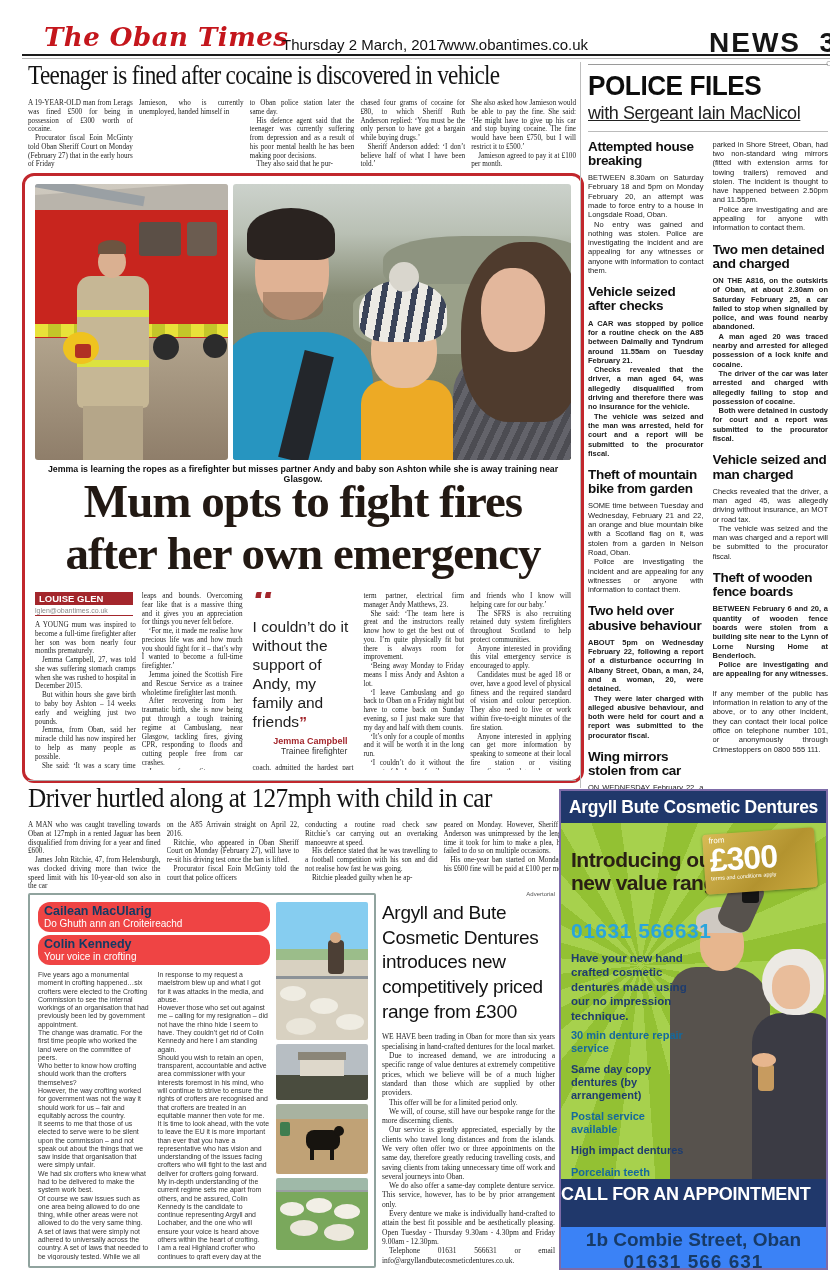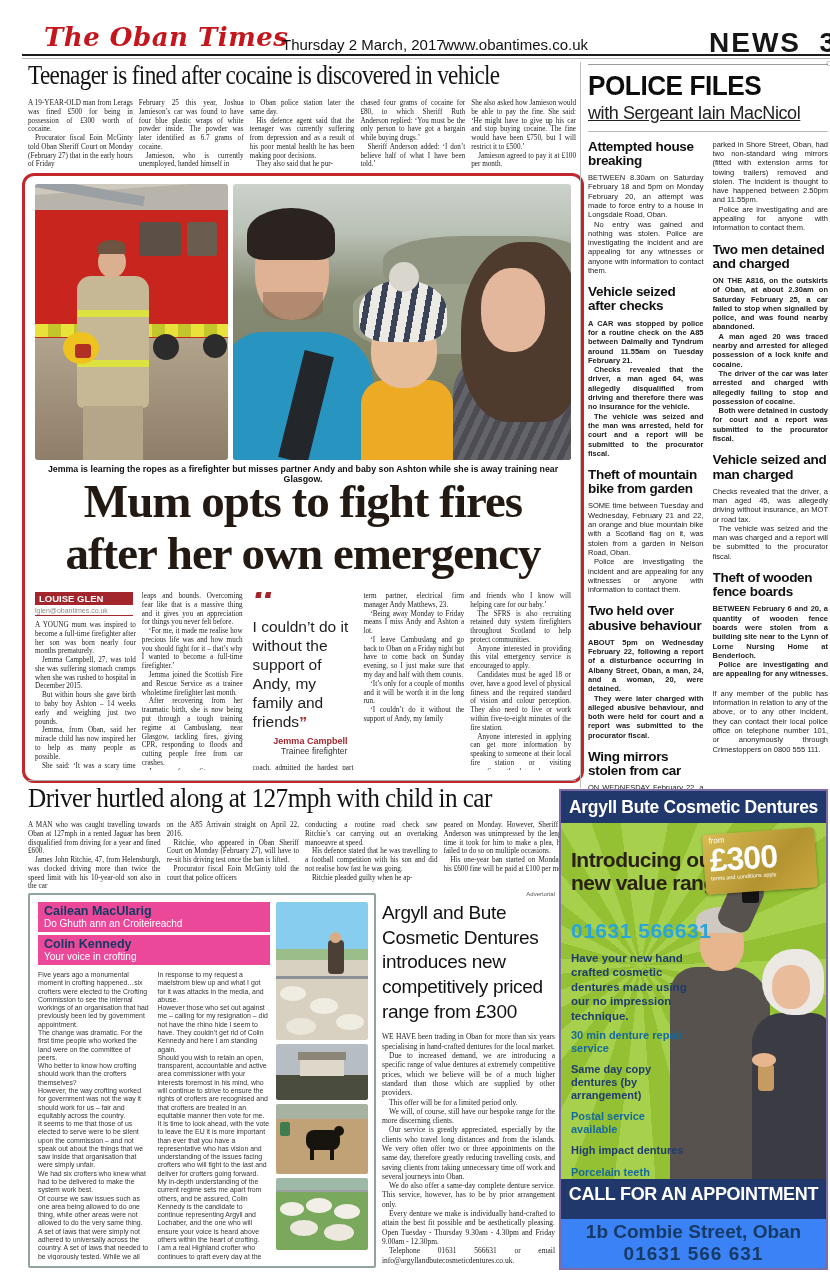--- a/index.html
+++ b/index.html
@@ -68,21 +68,21 @@
   .pf-h:empty{display:none;margin:0;}
   .pf-sec:first-child .pf-h{margin-top:2px;}
   .pf-body p{font:7.5px/1.24 "Liberation Sans",sans-serif;color:#222;text-align:justify;margin:0;text-indent:6px;}
   .pf-body p:first-child{text-indent:0;}
   .pf-sec.bb .pf-body p{font-weight:bold;}
   .pf-note{margin-top:10px;}
   .pf-note p{text-indent:0 !important;}
   
   .croft{position:absolute;left:28px;top:893px;width:344px;height:371px;border:2px solid #90a39e;
          border-radius:2px;background:#fff;}
-  .cr-bar{position:absolute;left:8px;width:232px;height:30px;background:#ec4899;padding:2px 6px 0;box-sizing:border-box;}
+  .cr-bar{position:absolute;left:8px;width:232px;height:30px;background:#ef4444;padding:2px 6px 0;box-sizing:border-box;border-radius:12px;}
   .cr-name{font:bold 12.5px/14px "Liberation Sans",sans-serif;color:#123a63;}
   .cr-sub{font:10px/11px "Liberation Sans",sans-serif;color:#fff;}
   .cr-cols{position:absolute;left:8px;top:76px;width:232px;bottom:6px;display:flex;gap:7px;overflow:hidden;}
   .cr-col{flex:1;}
   .cr-col p{font:6.9px/1.2 "Liberation Sans",sans-serif;color:#333;margin:0;text-align:left;}
   .cr-photos{position:absolute;left:246px;top:7px;width:92px;}
   .cr-photos .photo{position:relative;width:92px;margin-bottom:4px;border-radius:2px;}
   
   .advt{position:absolute;left:382px;top:891px;width:173px;height:386px;overflow:hidden;}
   .advt-label{text-align:right;font:6px "Liberation Sans",sans-serif;color:#555;}
@@ -105,21 +105,21 @@
   .ad-badge .terms{font:5.5px "Liberation Sans",sans-serif;}
   .ad-phone{position:absolute;left:10px;top:96px;font:bold 21px "Liberation Sans",sans-serif;
             color:#2aa5dc;letter-spacing:.5px;}
   .ad-pitch{position:absolute;left:10px;top:128px;width:128px;
             font:bold 11.5px/1.25 "Liberation Sans",sans-serif;color:#1e3c6e;}
   .ad-features{position:absolute;left:10px;top:206px;width:120px;}
   .feature{font:bold 11px/1.15 "Liberation Sans",sans-serif;margin-bottom:9px;}
   .feature:nth-child(odd){color:#15699c;}
   .feature:nth-child(even){color:#1e3c6e;}
   .ad-photo{position:absolute;right:0;top:62px;width:160px;height:294px;}
-  .ad-cta{height:40px;background:#20386b;color:#fff;text-align:center;
+  .ad-cta{height:48px;background:#20386b;color:#fff;
           font:bold 18px/30px "Liberation Sans",sans-serif;letter-spacing:-.3px;}
   .ad-addr{height:60px;background:#3b82f6;text-align:center;color:#173a66;padding-top:2px;box-sizing:border-box;}
   .ad-addr .l1{font:bold 19px/22px "Liberation Sans",sans-serif;}
   .ad-addr .l2{font:bold 19px/22px "Liberation Sans",sans-serif;letter-spacing:1px;}
   .ad-disc{height:13px;background:#fff;text-align:center;font:5.5px/12px "Liberation Sans",sans-serif;color:#444;}
 </style>
 </head>
 <body>
 
 <div class="page">
@@ -133,21 +133,20 @@
   <div class="hdr-rule2"></div>
   <div class="ot-mark">OT</div>
 
   <h1 class="t-headline" style="margin:0;font-weight:normal;">Teenager is fined after cocaine is discovered in vehicle</h1>
   <div class="t-body cols">
     <div class="col news serif-body">
         <p>A 19-YEAR-OLD man from Lerags was fined £500 for being in possession of £300 worth of cocaine.</p>
         <p>Procurator fiscal Eoin McGinty told Oban Sheriff Court on Monday (February 27) that in the early hours of Friday</p>
       </div>
     <div class="col news serif-body">
-        <p>February 25 this year, Joshua Jamieson’s car was found to have four blue plastic wraps of white powder inside. The powder was later identified as 6.7 grams of cocaine.</p>
         <p>Jamieson, who is currently unemployed, handed himself in</p>
       </div>
     <div class="col news serif-body">
         <p>to Oban police station later the same day.</p>
         <p>His defence agent said that the teenager was currently suffering from depression and as a result of his poor mental health he has been making poor decisions.</p>
         <p>They also said that he pur-</p>
       </div>
     <div class="col news serif-body">
         <p>chased four grams of cocaine for £80, to which Sheriff Ruth Anderson replied: ‘You must be the only person to have got a bargain while buying drugs.’</p>
         <p>Sheriff Anderson added: ‘I don’t believe half of what I have been told.’</p>
@@ -227,20 +226,21 @@
         <div class="pq-marks">“</div>
         <div class="pq-text"><span>I couldn’t do it without the support of Andy, my family and friends</span><span class="pq-close">”</span></div>
         <div class="pq-name">Jemma Campbell</div>
         <div class="pq-role">Trainee firefighter</div>
         <div class="pq-cont news serif-body">
             <p>coach, admitted the hardest part about training has been away from her son and long-</p>
           </div>
       </div>
       <div class="col news serif-body">
           <p>term partner, electrical firm manager Andy Matthews, 23.</p>
+          <p>She said: ‘The team here is great and the instructors really know how to get the best out of you. I’m quite physically fit but there is always room for improvement.</p>
           <p>‘Being away Monday to Friday means I miss Andy and Ashton a lot.</p>
           <p>‘I leave Cambuslang and go back to Oban on a Friday night but have to come back on Sunday evening, so I just make sure that my day and half with them counts.</p>
           <p>‘It’s only for a couple of months and it will be worth it in the long run.</p>
           <p>‘I couldn’t do it without the support of Andy, my family</p>
         </div>
       <div class="col news serif-body">
           <p>and friends who I know will helping care for our baby.’</p>
           <p>The SFRS is also recruiting retained duty system firefighters throughout Scotland to help protect communities.</p>
           <p>Anyone interested in providing this vital emergency service is encouraged to apply.</p>
           <p>Candidates must be aged 18 or over, have a good level of physical fitness and the required standard of vision and colour perception. They also need to live or work within five-to-eight minutes of the fire station.</p>

